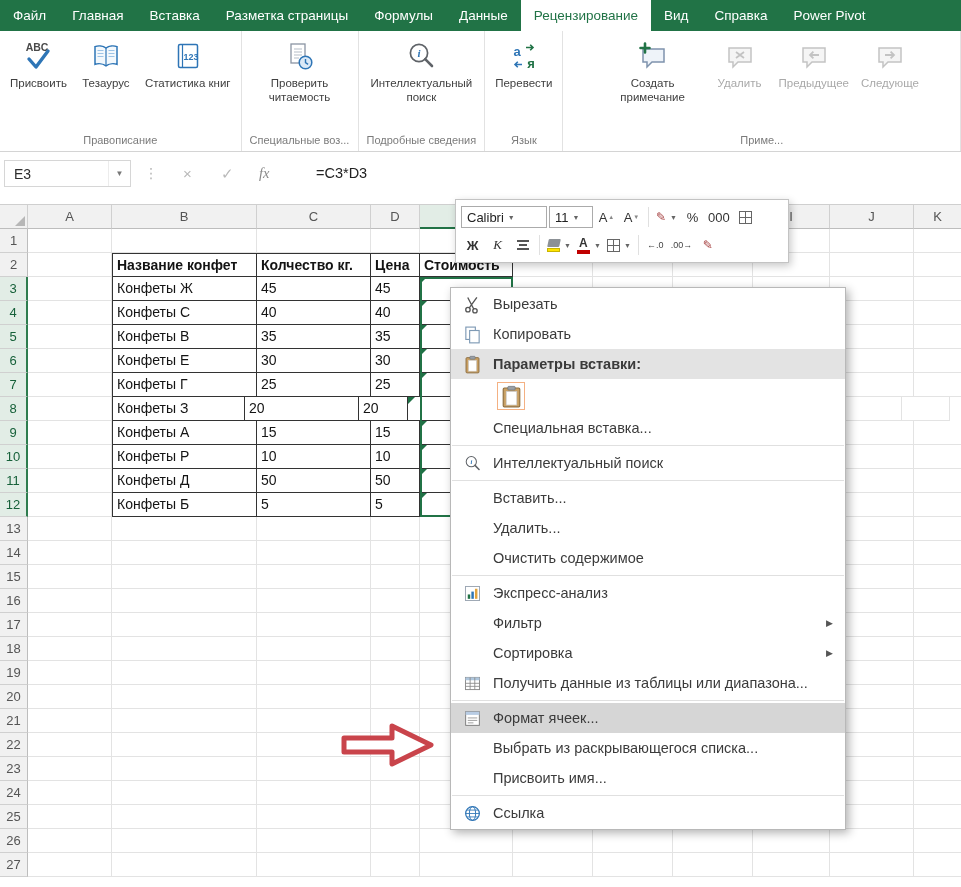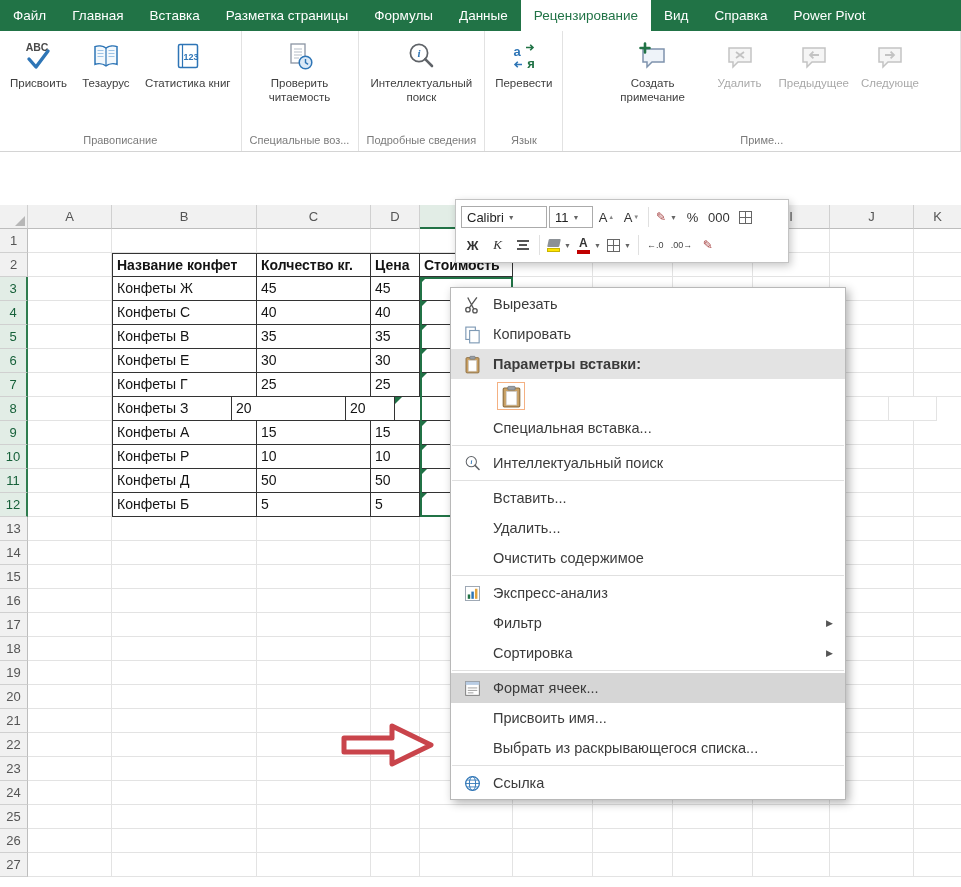--- a/index.html
+++ b/index.html
@@ -222,20 +222,31 @@
                 <path d="M11 15h9m-3.4-3.4L20 15l-3.4 3.4" fill="none" stroke="#c3c3c3" stroke-width="1.8"></path>
               </svg>
             </div>
             <div class="rlabel">Следующе</div>
           </div>
         </div>
         <div class="glabel">Приме...</div>
       </div>
     </div>
 
+  <div class="fbar">
+    <div class="namebox">
+      <span>E3</span>
+      <span class="dd">▼</span>
+    </div>
+    <span class="fsep">⋮</span>
+    <span class="fx-x">×</span>
+    <span class="fx-check">✓</span>
+    <span class="fx-fx">fx</span>
+    <span class="fvalue">=C3*D3</span>
+  </div>
 
   <div class="grid">
       <div class="chrow">
         <div class="ch" style="width: 28px;">
           <span class="ctri"></span>
         </div>
         <div class="ch" style="width: 84px;">A</div>
         <div class="ch" style="width: 145px;">B</div>
         <div class="ch" style="width: 114px;">C</div>
         <div class="ch" style="width: 49px;">D</div>
@@ -351,21 +362,21 @@
         <div class="cell" style="width: 80px;"></div>
         <div class="cell" style="width: 80px;"></div>
         <div class="cell" style="width: 80px;"></div>
         <div class="cell" style="width: 77px;"></div>
         <div class="cell" style="width: 84px;"></div>
         <div class="cell" style="width: 48px;"></div>
       </div>
       <div class="xrow">
         <div class="rh sel" style="width: 28px;">8</div>
         <div class="cell" style="width: 84px;"></div>
-        <div class="cell tbl tbl-left" style="width: 120px;">Конфеты З</div>
+        <div class="cell tbl tbl-left" style="width: 133px;">Конфеты З</div>
         <div class="cell tbl num" style="width: 114px;">20</div>
         <div class="cell tbl num" style="width: 49px;">20</div>
         <div class="cell tbl" style="width: 93px;">
           <span class="tri"></span>
         </div>
         <div class="cell" style="width: 80px;"></div>
         <div class="cell" style="width: 80px;"></div>
         <div class="cell" style="width: 80px;"></div>
         <div class="cell" style="width: 77px;"></div>
         <div class="cell" style="width: 84px;"></div>
@@ -796,39 +807,49 @@
       </div>
       <div class="mi">
         <span class="ic"></span>
         <span class="lbl">Фильтр</span>
         <span class="sub">▶</span>
       </div>
       <div class="mi">
         <span class="ic"></span>
         <span class="lbl">Сортировка</span>
         <span class="sub">▶</span>
+      </div>
+      <div class="mi">
+        <span class="ic">
+          <svg viewBox="0 0 20 20">
+            <rect x="2.6" y="3.6" width="14.8" height="12.8" fill="#fff" stroke="#8a8a8a"></rect>
+            <rect x="2.6" y="3.6" width="14.8" height="3" fill="#aec6dd"></rect>
+            <path d="M7.5 3.6v12.8M12.4 3.6v12.8M2.6 9.8h14.8M2.6 13h14.8" stroke="#8a8a8a" stroke-width=".9" fill="none"></path>
+          </svg>
+        </span>
+        <span class="lbl">Получить данные из таблицы или диапазона...</span>
       </div>
       <div class="msep"></div>
       <div class="mi hl">
         <span class="ic">
           <svg viewBox="0 0 20 20">
             <rect x="2.8" y="2.8" width="14.4" height="14.4" fill="#fff" stroke="#7a7a7a"></rect>
             <rect x="2.8" y="2.8" width="14.4" height="3.4" fill="#b8cce4"></rect>
             <path d="M5 9.4h10M5 12h10M5 14.6h6" stroke="#9c9c9c" stroke-width="1" fill="none"></path>
           </svg>
         </span>
         <span class="lbl">Формат ячеек...</span>
       </div>
       <div class="mi">
         <span class="ic"></span>
+        <span class="lbl">Выбрать из раскрывающегося списка...</span>
+      </div>
+      <div class="mi">
+        <span class="ic"></span>
         <span class="lbl">Присвоить имя...</span>
-      </div>
-      <div class="mi">
-        <span class="ic"></span>
-        <span class="lbl">Выбрать из раскрывающегося списка...</span>
       </div>
       <div class="msep"></div>
       <div class="mi">
         <span class="ic">
           <svg viewBox="0 0 20 20">
             <circle cx="10" cy="10" r="7.2" fill="none" stroke="#2e75b6" stroke-width="1.3"></circle>
             <ellipse cx="10" cy="10" rx="3.3" ry="7.2" fill="none" stroke="#2e75b6" stroke-width="1"></ellipse>
             <path d="M2.8 10h14.4M4 6.4h12M4 13.6h12" stroke="#2e75b6" stroke-width=".9" fill="none"></path>
           </svg>
         </span>

